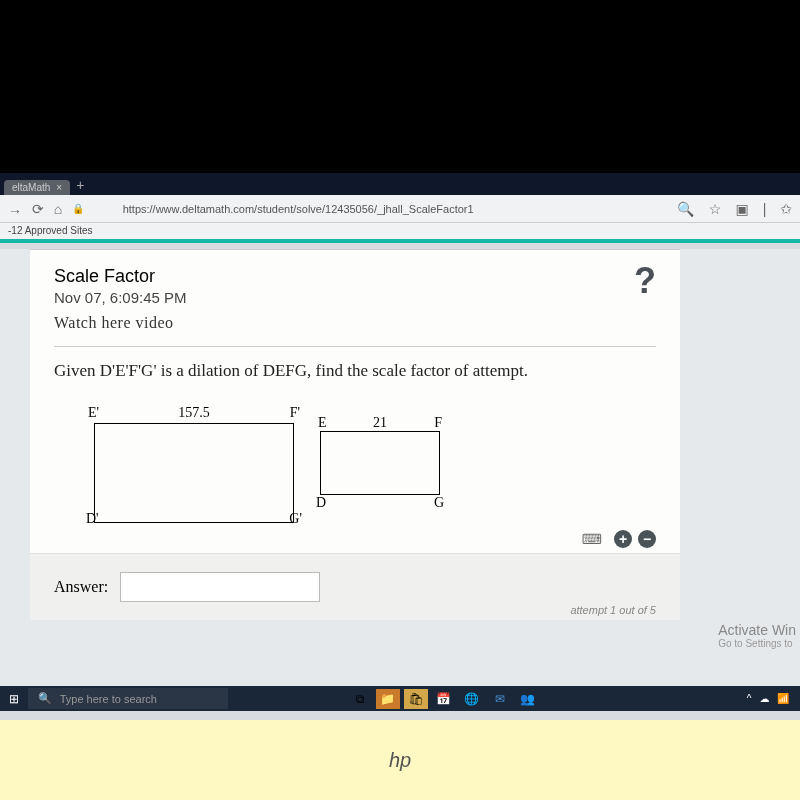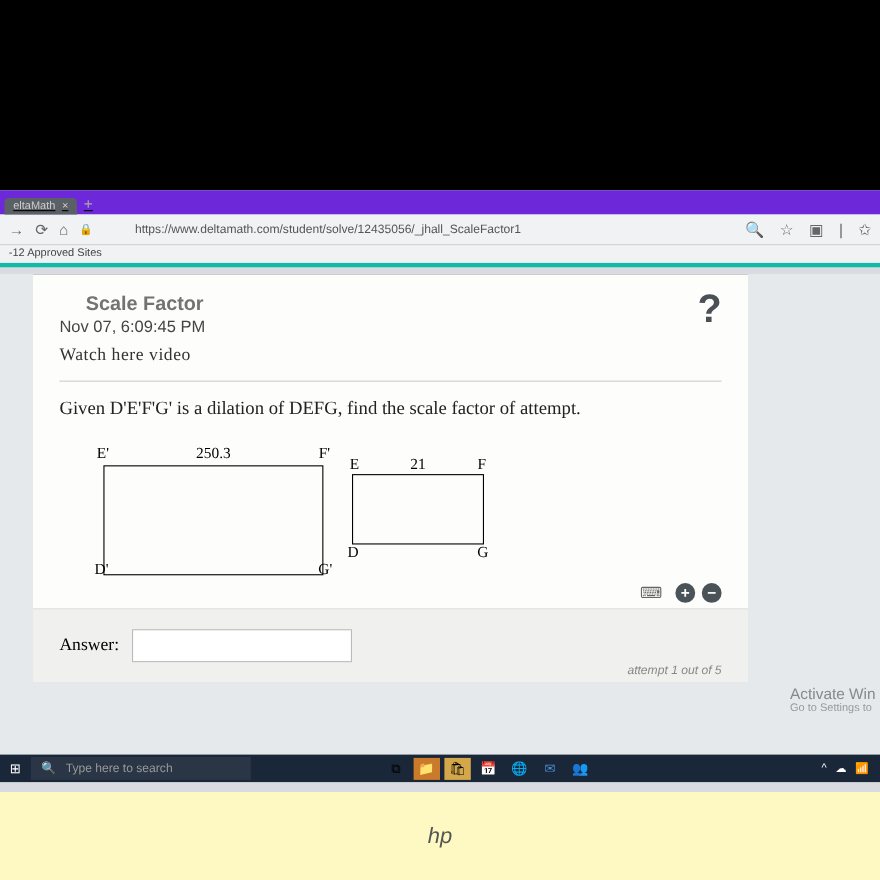--- a/index.html
+++ b/index.html
@@ -4,39 +4,39 @@
   <style>
     * { margin: 0; padding: 0; box-sizing: border-box; font-family: Arial, sans-serif; }
     body { background: #000; width: 800px; height: 800px; overflow: hidden; }
     
     .black-top { height: 173px; background: #000; }
     .black-bottom { position: absolute; bottom: 0; width: 100%; height: 80px; background: #fef9c3; display: flex; align-items: center; justify-content: center; }
     .hp-logo { color: #555; font-size: 20px; font-style: italic; }
     
     .laptop-view { position: absolute; top: 173px; left: 0; right: 0; bottom: 70px; background: #d8dce0; }
     
-    .browser-tab-area { height: 22px; background: #6d28d9; display: flex; align-items: flex-end; text-decoration: underline; }
+    .browser-tab-area { height: 22px; background: #0f172a; display: flex; align-items: flex-end; }
     .tab { background: #5a6066; color: #ccc; font-size: 10px; padding: 2px 8px; border-radius: 4px 4px 0 0; margin-left: 4px; display: flex; align-items: center; gap: 6px; }
     .tab-close { font-size: 10px; }
     .tab-add { color: #aaa; font-size: 14px; margin-left: 6px; padding-bottom: 2px; }
     
     .url-bar { height: 28px; background: #f0f2f4; display: flex; align-items: center; padding: 0 8px; gap: 10px; border-bottom: 1px solid #ccc; }
     .nav-icon { color: #666; font-size: 14px; cursor: pointer; }
     .url-field { flex: 1; display: flex; align-items: center; gap: 6px; background: #f0f2f4; font-size: 11px; color: #555; }
     .lock-icon { font-size: 10px; color: #666; }
     .url-text { color: #555; margin-left: 32px; }
     .url-actions { display: flex; gap: 14px; align-items: center; }
     
     .bookmark-bar { height: 20px; background: #f0f2f4; font-size: 10px; color: #444; padding: 2px 8px; border-bottom: 4px solid #14b8a6; }
     
     .page-content { background: #e6e9ec; padding: 0 0 0 30px; height: calc(100% - 95px); position: relative; }
     
     .problem-card { background: #fdfdfb; margin: 6px 0 0 0; width: 650px; padding: 16px 24px 0 24px; border-top: 1px solid #ccc; position: relative; }
     .help-icon { position: absolute; right: 24px; top: 10px; font-size: 36px; font-weight: bold; color: #4a5055; }
-    .card-title { font-size: 18px; color: #737373; font-weight: bold; margin-left: 24px; }
+    .card-title { font-size: 18px; color: #000000; font-weight: normal; }
     .card-date { font-size: 15px; color: #444; margin-top: 2px; }
     .watch-link { font-size: 16px; color: #333; margin-top: 8px; font-family: 'Comic Sans MS', cursive; letter-spacing: 0.5px; }
     .divider { border: none; border-top: 1px solid #ccc; margin: 14px 0; }
     .question-text { font-size: 17px; color: #222; font-family: Georgia, serif; margin-bottom: 24px; }
     
     .shapes { display: flex; gap: 26px; margin-left: 40px; margin-bottom: 30px; }
     .rect-container { position: relative; }
     .rect-large { width: 200px; height: 100px; border: 1.5px solid #000; margin-top: 18px; }
     .rect-small { width: 120px; height: 64px; border: 1.5px solid #000; margin-top: 26px; }
     .label { position: absolute; font-size: 14px; font-family: Georgia, serif; }
@@ -106,21 +106,21 @@
       <span class="help-icon">?</span>
       <div class="card-title">Scale Factor</div>
       <div class="card-date">Nov 07, 6:09:45 PM</div>
       <div class="watch-link">Watch here video</div>
       <hr class="divider">
       <div class="question-text">Given D'E'F'G' is a dilation of DEFG, find the scale factor of attempt.</div>
 
       <div class="shapes">
         <div class="rect-container">
           <span class="label lbl-ep">E'</span>
-          <span class="label lbl-top1">250.3</span>
+          <span class="label lbl-top1">157.5</span>
           <span class="label lbl-fp">F'</span>
           <div class="rect-large"></div>
           <span class="label lbl-dp">D'</span>
           <span class="label lbl-gp">G'</span>
         </div>
         <div class="rect-container">
           <span class="label lbl-e">E</span>
           <span class="label lbl-top2">21</span>
           <span class="label lbl-f">F</span>
           <div class="rect-small"></div>

